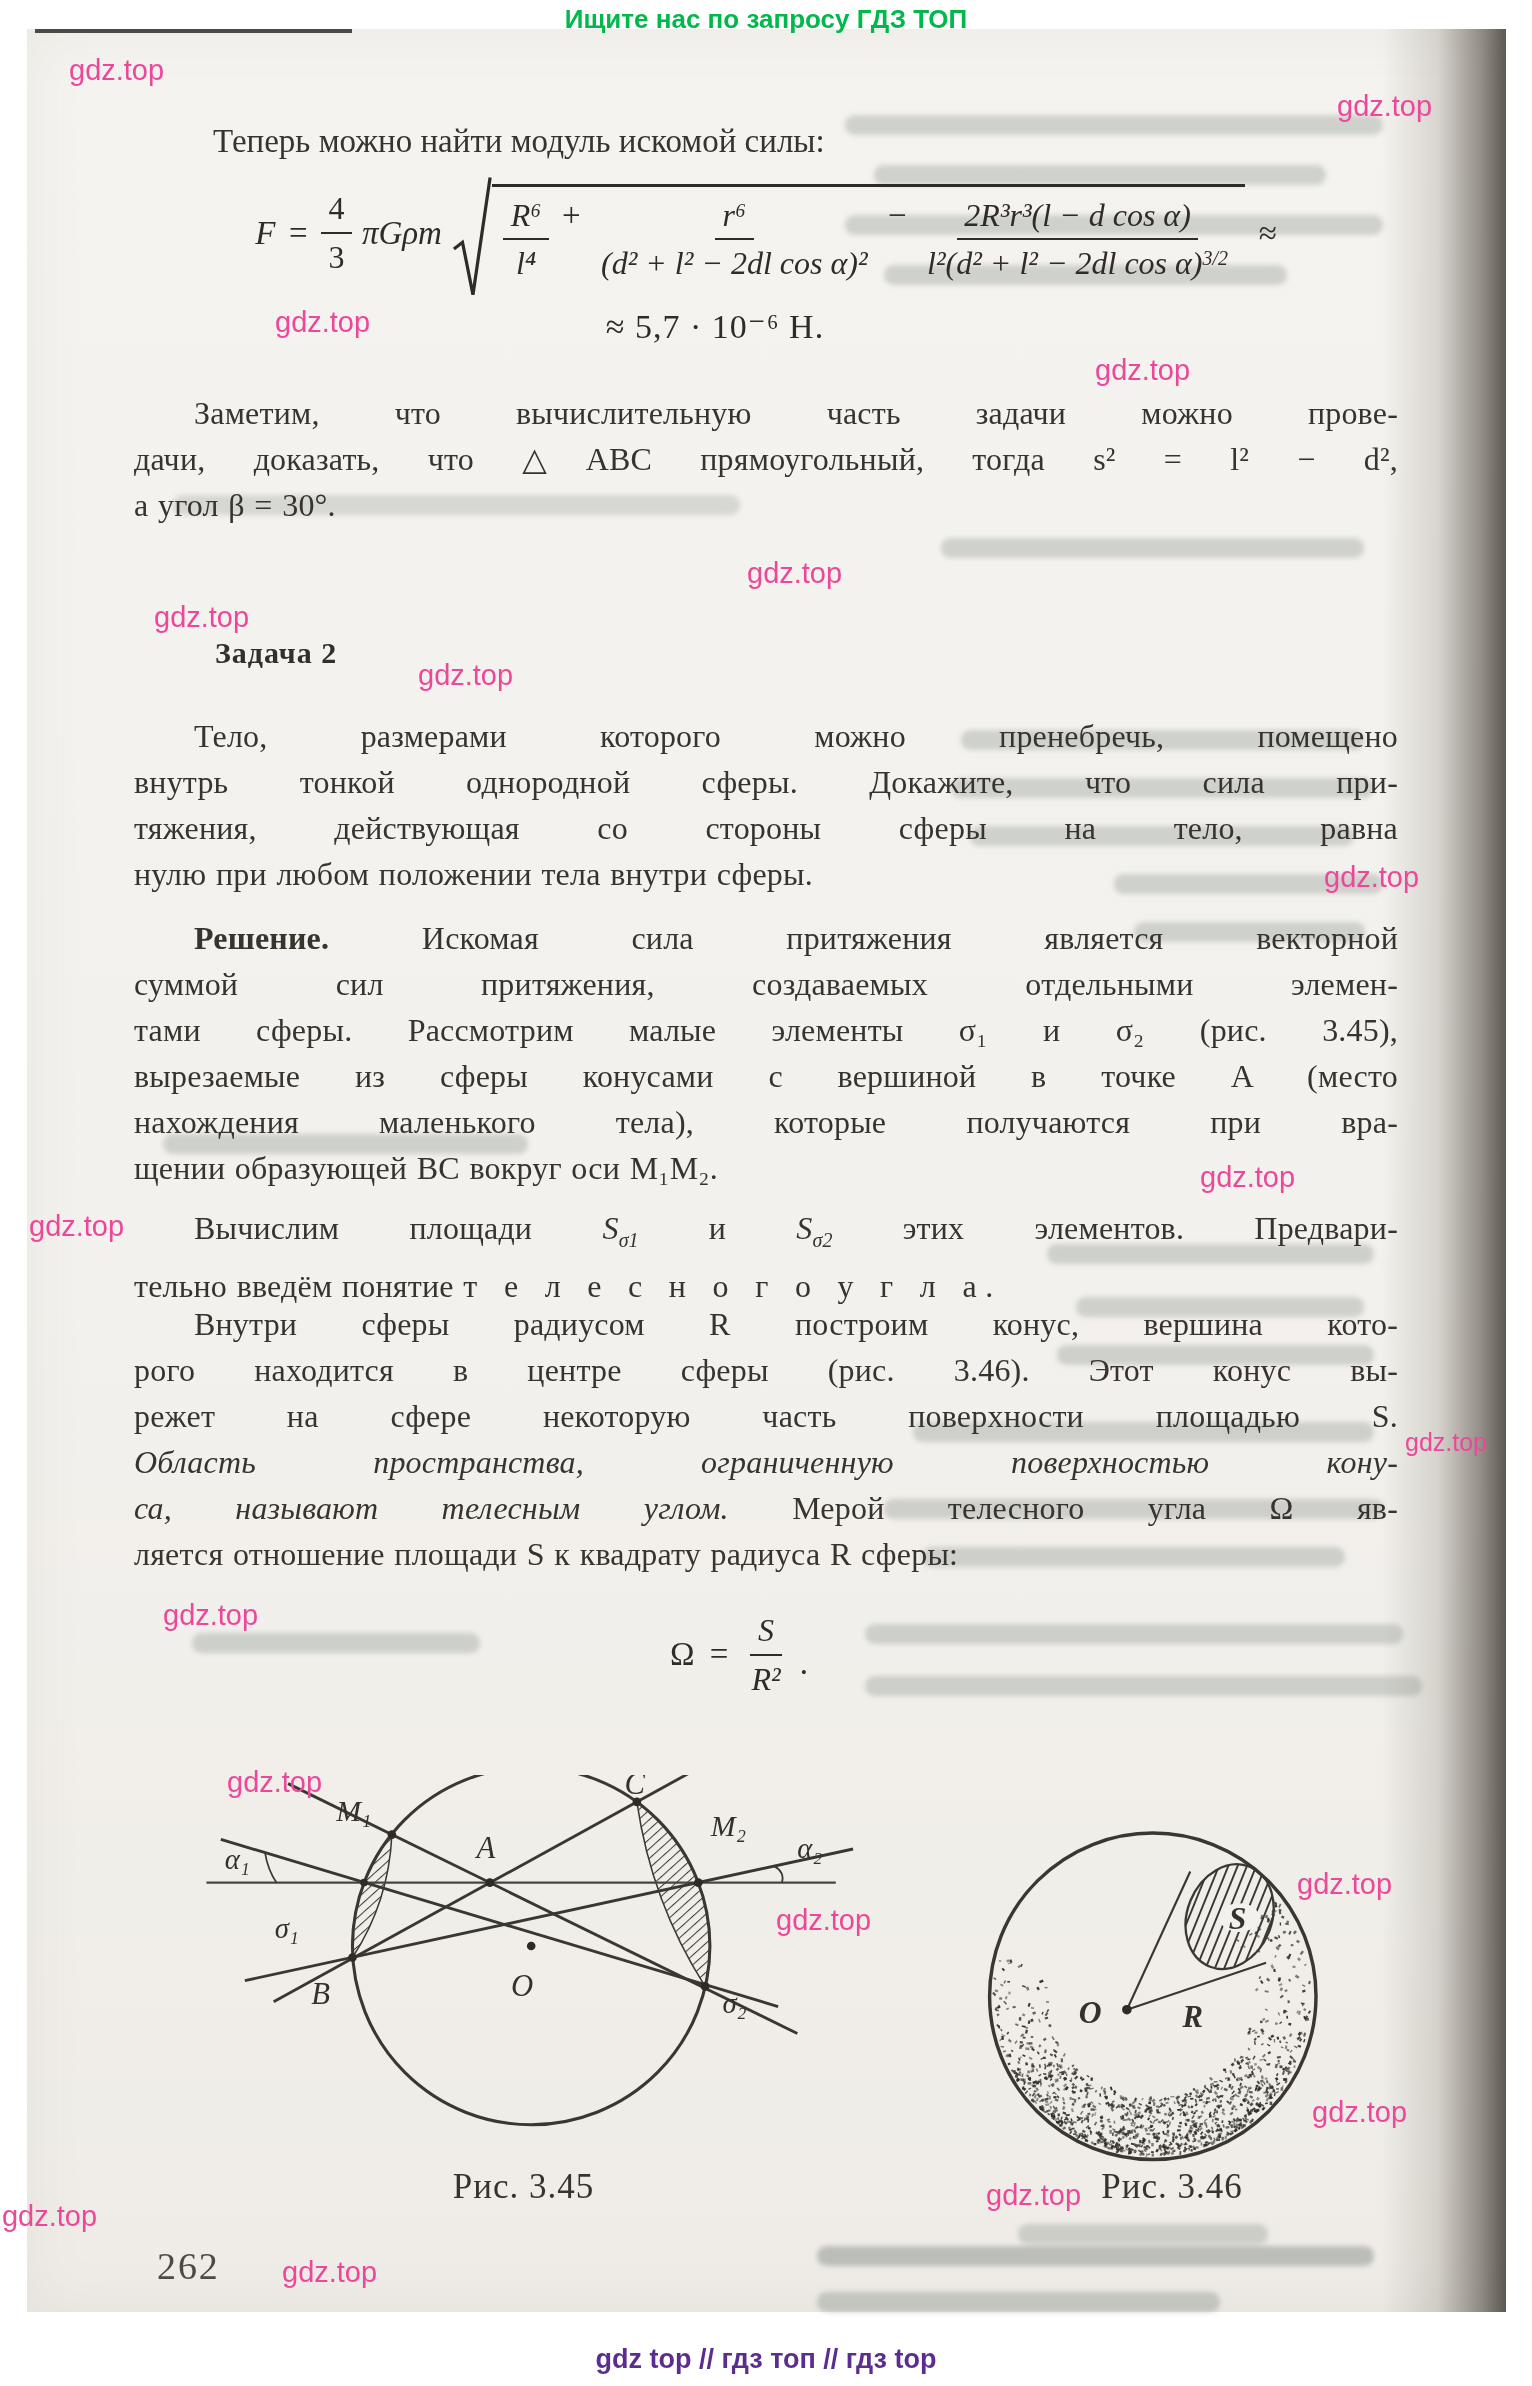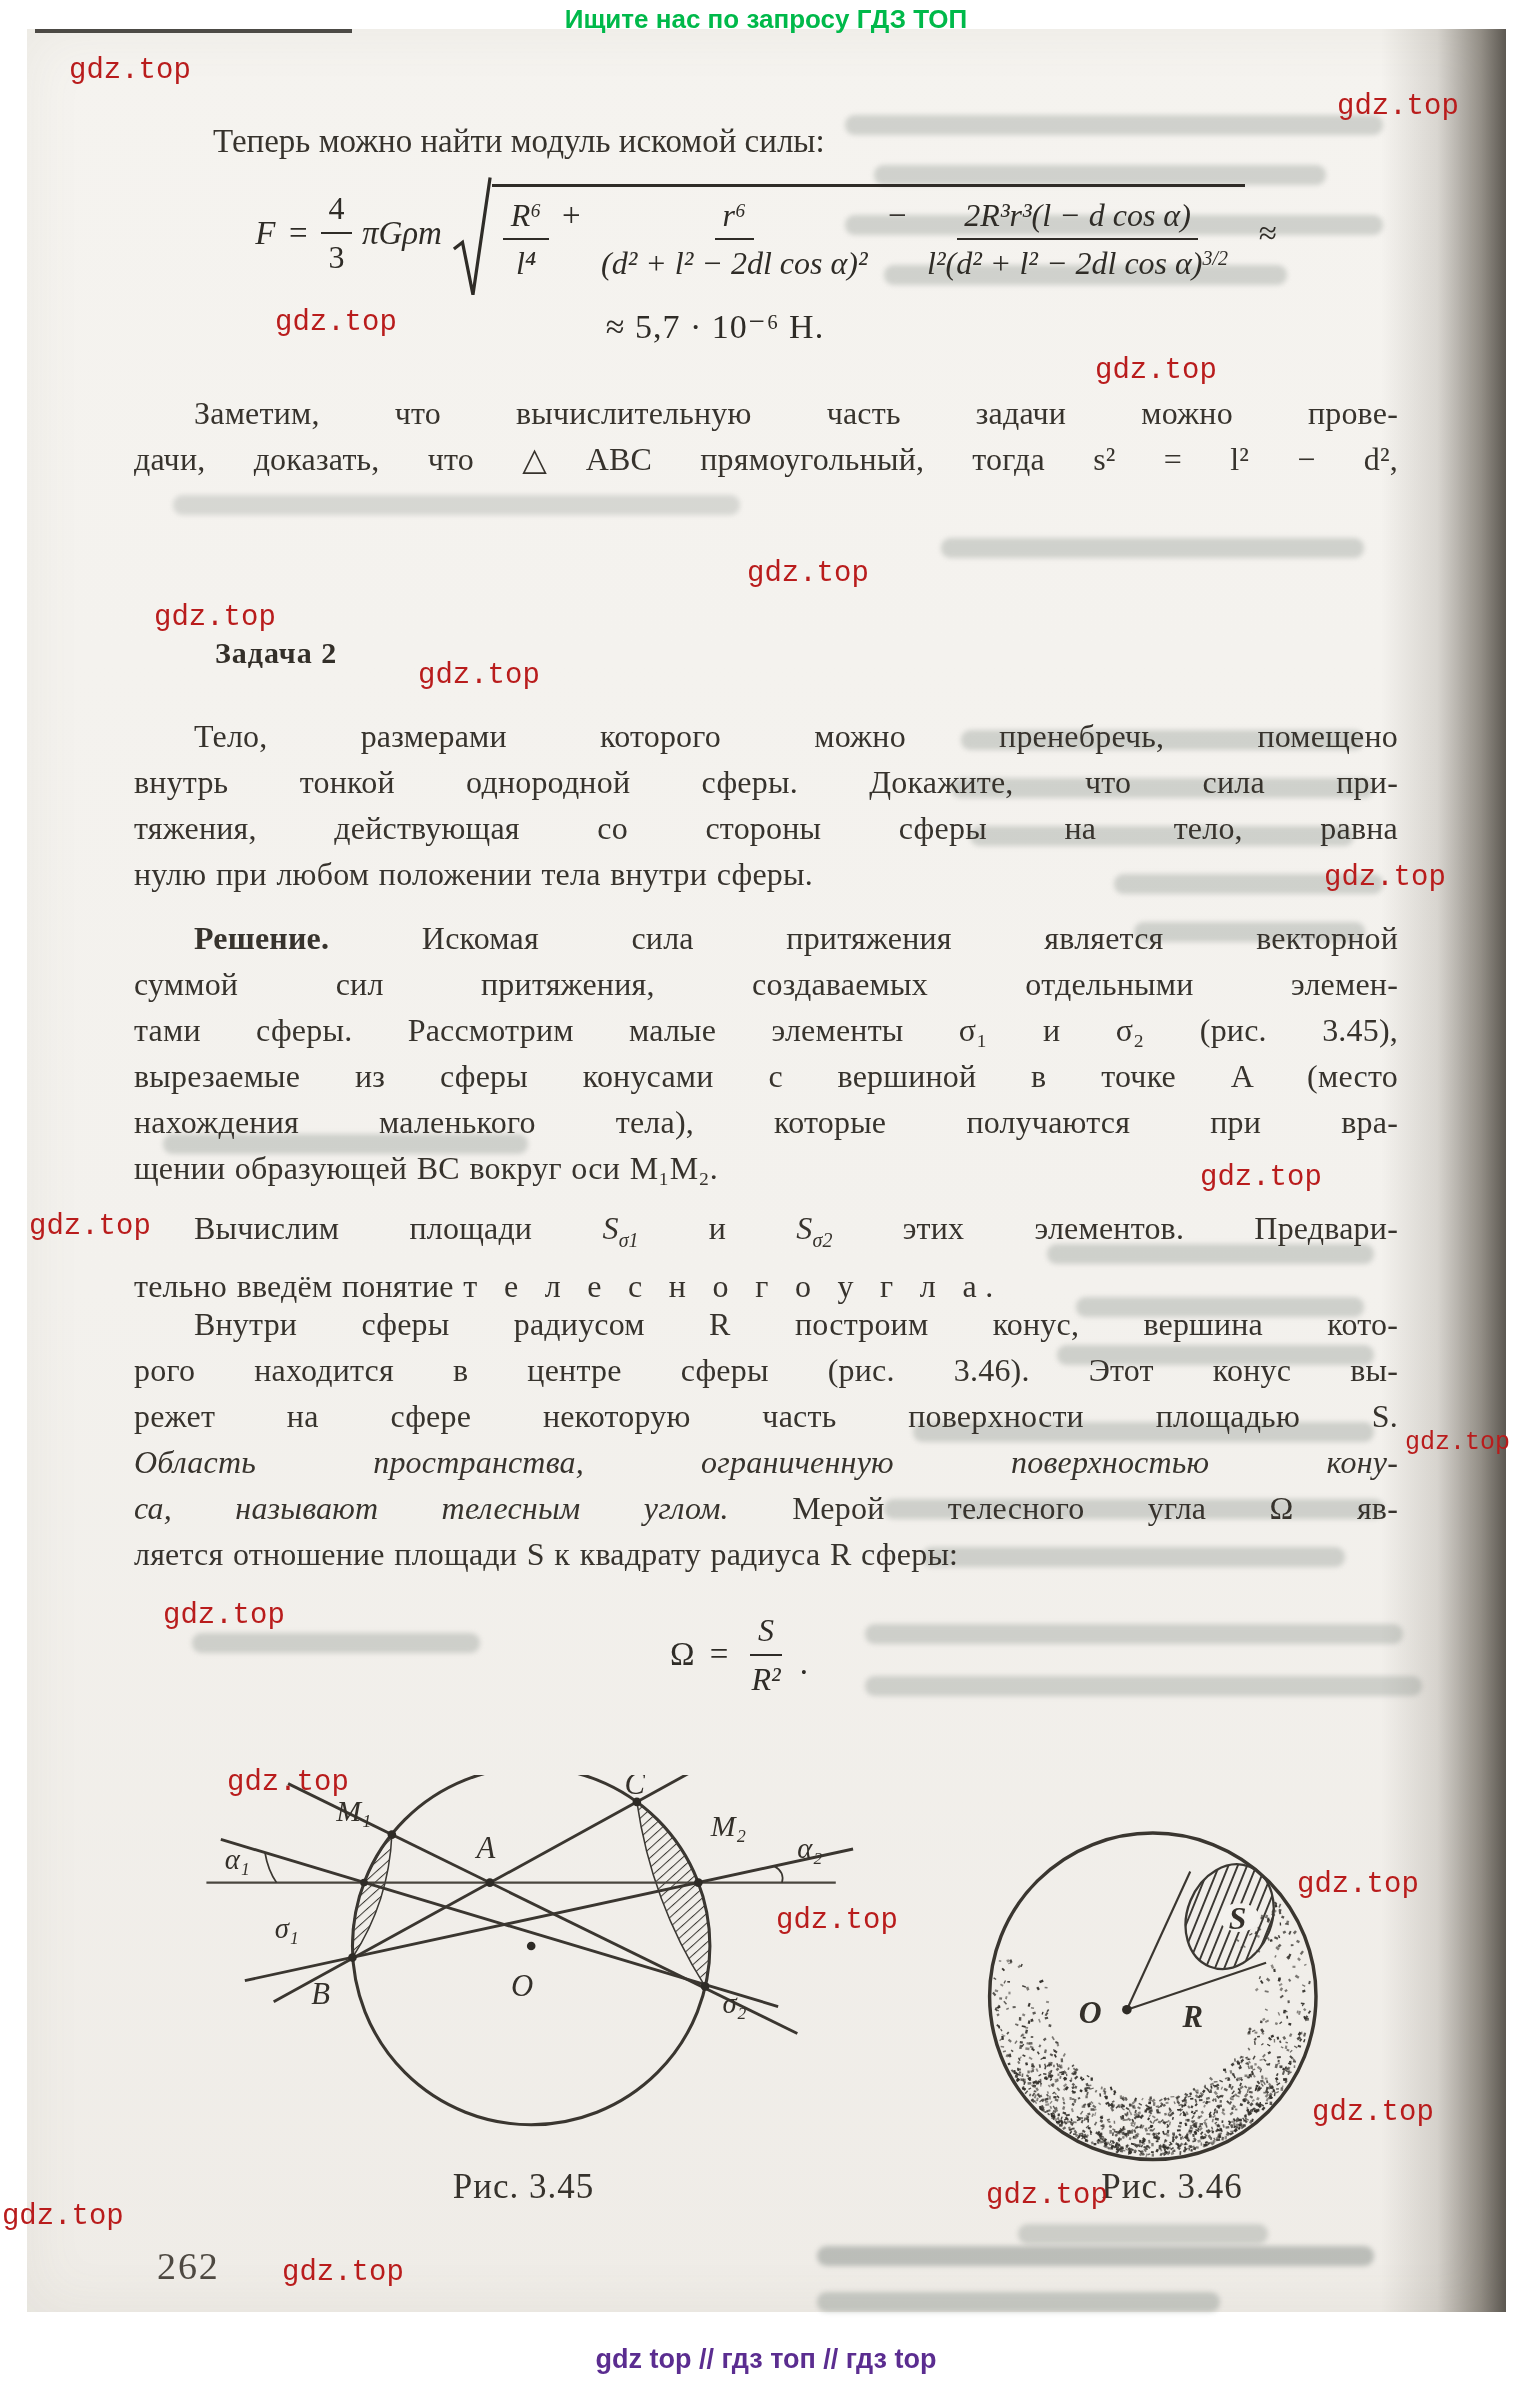--- a/index.html
+++ b/index.html
@@ -8,22 +8,22 @@
   .scan{position:absolute;left:27px;top:29px;width:1479px;height:2283px;
         background:linear-gradient(180deg,#f5f3ef 0%,#f3f1ed 55%,#efece7 100%);
         box-shadow:inset 0 0 58px rgba(120,110,95,0.08);}
   .spine{position:absolute;top:0;right:0;width:125px;height:100%;
          background:linear-gradient(to right,rgba(90,82,70,0) 0%,rgba(90,82,70,0.18) 45%,rgba(70,63,52,0.55) 80%,rgba(52,47,40,0.78) 100%);}
   .edge-top{position:absolute;left:7.7px;top:0px;width:317px;height:3.8px;background:#23201c;opacity:.8;}
   .promo{position:absolute;top:3.8px;left:0;width:100%;text-align:center;
          font-family:"Liberation Sans","DejaVu Sans",sans-serif;font-size:26px;font-weight:700;}
   .footer{position:absolute;top:2344px;left:0;width:100%;text-align:center;
           font-family:"Liberation Sans","DejaVu Sans",sans-serif;font-size:27px;font-weight:600;}
-  .wm{position:absolute;font-family:Liberation Mono, monospace;
-      font-size:29px;color:#b91c1c;white-space:nowrap;z-index:40;}
+  .wm{position:absolute;font-family:Liberation Sans, sans-serif;
+      font-size:29px;color:#ec4899;white-space:nowrap;z-index:40;}
   .ghost{position:absolute;height:20px;border-radius:9.6px;background:rgba(123,134,126,0.30);
          filter:blur(2.4px);z-index:1;}
   .tblock{position:absolute;left:134px;width:1264px;z-index:5;}
   .line{font-size:32px;line-height:46px;color:#37332d;text-align:justify;text-align-last:justify;
         letter-spacing:0.2px;word-spacing:1.4px;}
   .line.last{text-align-last:left;}
   .ind{text-indent:60px;}
   .it{font-style:italic;}
   .bold{font-weight:bold;}
   .sp{letter-spacing:8.6px;}
@@ -137,20 +137,21 @@
       <span class="den"><span>l²(d² + l² − 2dl cos α)</span><sup>3/2</sup></span>
     </span>
   </div>
   <span class="op">≈</span>
 </div>
 <div class="fline result">≈ 5,7 · 10⁻⁶ Н.</div>
 
 <div class="tblock" style="top:390px">
   <div class="line ind">Заметим, что вычислительную часть задачи можно прове-</div>
   <div class="line">дачи, доказать, что △ABC прямоугольный, тогда s² = l² − d²,</div>
+  <div class="line last">а угол β = 30°.</div>
 </div>
 
 <div class="heading">Задача 2</div>
 
 <div class="tblock" style="top:713px">
   <div class="line ind">Тело, размерами которого можно пренебречь, помещено</div>
   <div class="line">внутрь тонкой однородной сферы. Докажите, что сила при-</div>
   <div class="line">тяжения, действующая со стороны сферы на тело, равна</div>
   <div class="line last">нулю при любом положении тела внутри сферы.</div>
 </div>

